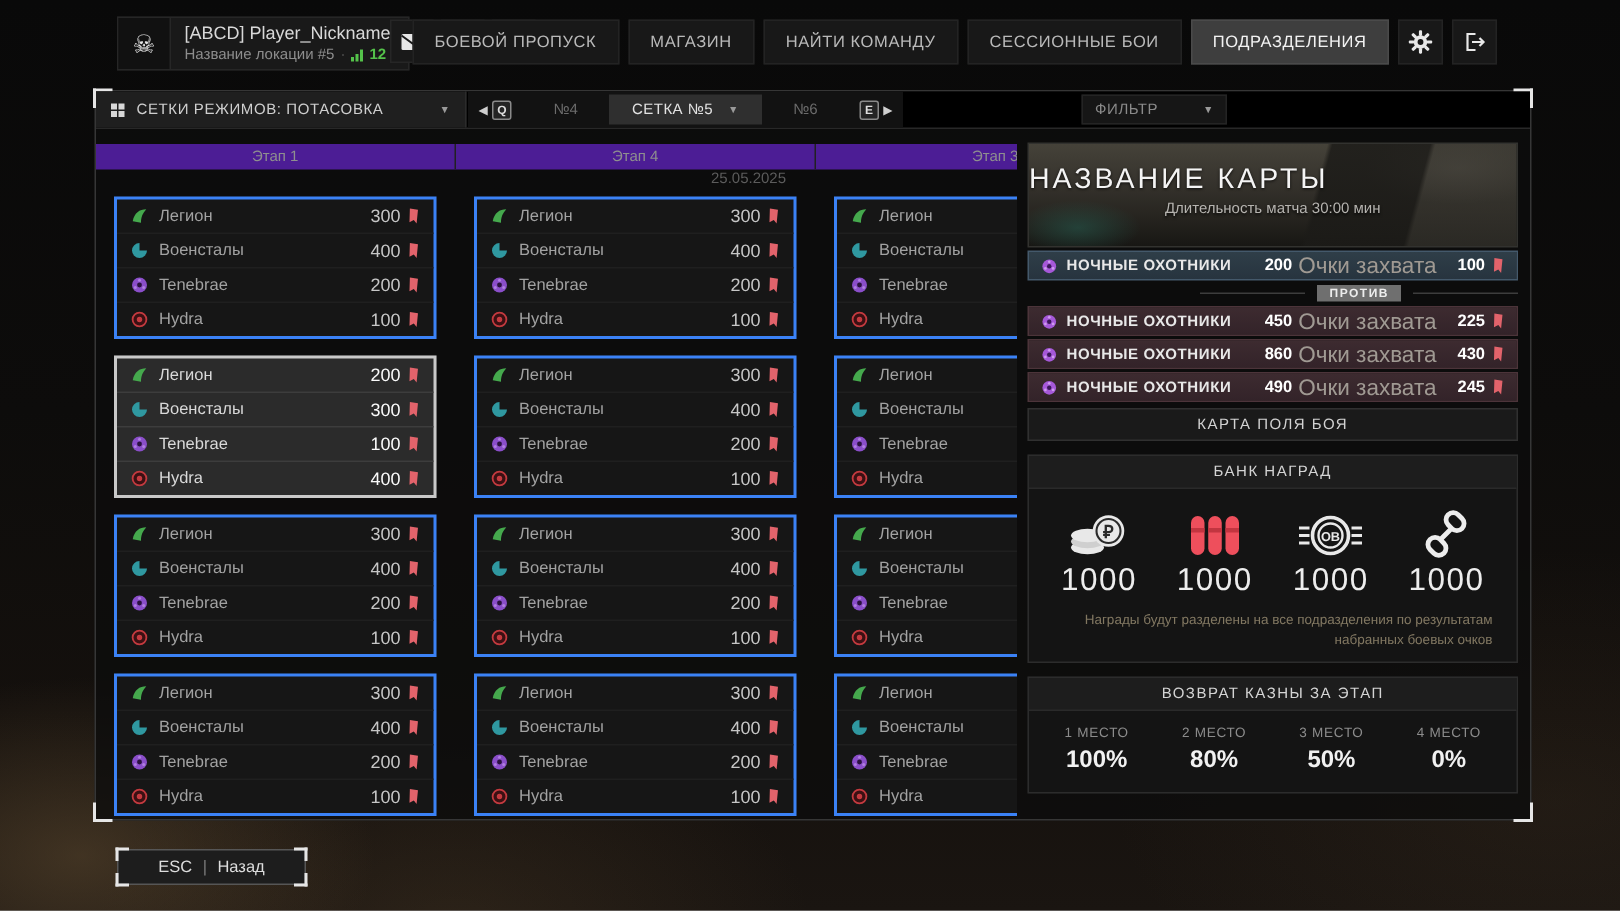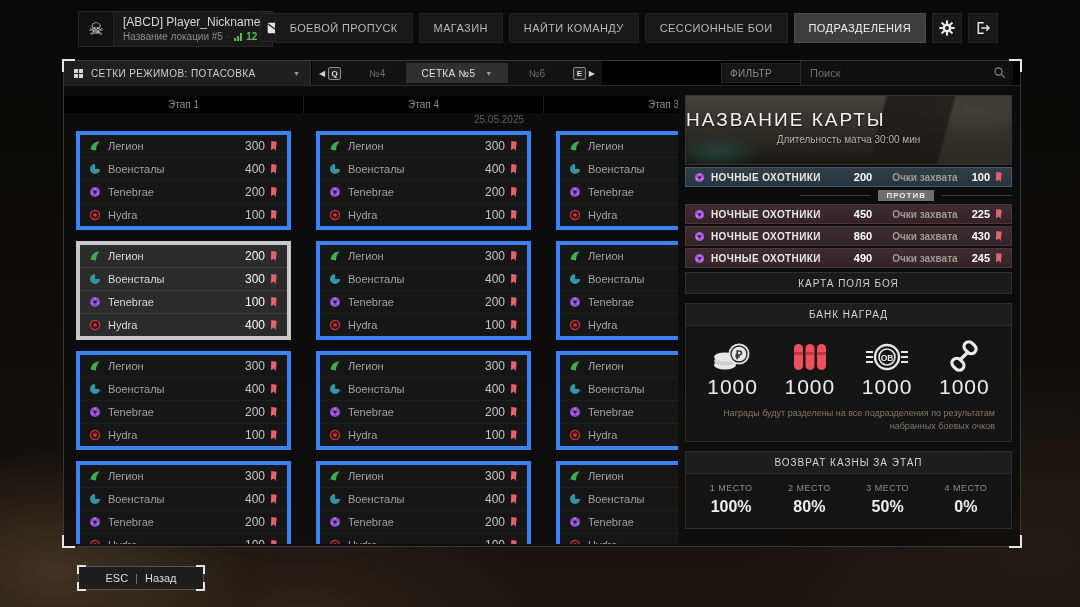--- a/index.html
+++ b/index.html
@@ -60,26 +60,26 @@
   .filter-sel{position:absolute;left:657px;top:2px;width:97px;height:20px;background:#161616;border:1px solid #242424;
     display:flex;align-items:center;justify-content:space-between;padding:0 8px;box-sizing:border-box;}
   .filter-label{font-size:10px;color:#8a8a8a;letter-spacing:.4px;}
   .searchbox{position:absolute;left:736px;top:0;width:213px;height:24px;background:#101010;border-left:1px solid #2b2b2b;box-sizing:border-box;}
   .searchbox input{position:absolute;inset:0;background:transparent;border:none;outline:none;color:#cfcfcf;
     font-size:11px;font-family:"Liberation Sans",sans-serif;padding:0 26px 0 9px;}
   .searchbox input::placeholder{color:#6f6f6f;}
   .mag{position:absolute;right:7px;top:5px;}
   
   .grid-clip{position:absolute;left:0;top:0;width:614px;height:483px;overflow:hidden;}
-  .stage-headers{position:absolute;left:0;top:35px;width:614px;height:17px;background:#000000;display:flex;overflow:hidden;}
+  .stage-headers{position:absolute;left:0;top:35px;width:614px;height:17px;background:#4c1d95;display:flex;overflow:hidden;}
   .sh-cell{min-width:240px;width:240px;display:flex;align-items:center;justify-content:center;
     font-size:10px;color:#8f8f8f;border-right:1px solid #212121;box-sizing:border-box;}
   .stage-date{position:absolute;left:360px;top:53px;width:150px;text-align:center;font-size:10px;color:#5c5c5c;}
   .stage-col{position:absolute;top:70px;width:215px;}
-  .group{background:#161616;border:4px solid #3b82f6;margin-bottom:11px;box-sizing:border-box;}
+  .group{background:#161616;border:2px solid #3b82f6;margin-bottom:11px;box-sizing:border-box;}
   .trow{height:22px;display:flex;align-items:center;padding:0 9px;border-top:1px solid #1f1f1f;}
   .group .trow:first-child{border-top:none;}
   .ticon{width:12px;height:12px;margin-right:7px;flex:none;}
   .tname{font-size:11px;color:#a2a2a2;}
   .tscore{margin-left:auto;font-size:12px;color:#c6c6c6;}
   .tflag{margin-left:4px;flex:none;}
   .group.selected{background:#2b2b2b;border-color:#c9c9c9;}
   .group.selected .trow{border-top-color:#3d3d3d;}
   .group.selected .tname{color:#d9d9d9;}
   .group.selected .tscore{color:#fafafa;}
@@ -94,21 +94,21 @@
   .map-title{position:relative;margin-top:13px;font-size:19px;letter-spacing:2px;color:#f4f4f4;
     text-shadow:0 1px 2px rgba(0,0,0,.8);}
   .map-sub{position:relative;text-align:center;margin-top:3px;font-size:10px;color:#b6b4b0;text-shadow:0 1px 2px rgba(0,0,0,.8);}
   .mrow{height:20px;margin-top:2px;display:flex;align-items:center;padding:0 8px;box-sizing:border-box;}
   .mrow.ally{background:linear-gradient(180deg,#2f3e48,#27343f);border:1px solid #44596b;}
   .mrow.enemy{background:linear-gradient(180deg,#3d2b30,#332329);border:1px solid #4c343a;}
   .m-ticon{width:11px;height:11px;margin-right:6px;flex:none;}
   .m-name{font-size:10px;font-weight:bold;color:#e8e8e8;letter-spacing:.4px;}
   .m-right{margin-left:auto;display:flex;align-items:center;}
   .m-capture{font-size:11px;font-weight:bold;color:#ffffff;}
-  .m-caplabel{font-size:10px;color:#a09a93;margin-left:20px;font-weight:bold;}
+  .m-caplabel{font-size:15px;color:#a09a93;margin-left:4px;}
   .m-points{font-size:11px;font-weight:bold;color:#ffffff;margin-left:14px;}
   .versus{height:13px;margin-top:2px;display:flex;align-items:center;justify-content:flex-end;gap:8px;}
   .versus:before,.versus:after{content:"";width:70px;height:1px;background:#3d3d3d;}
   .versus-badge{background:#6f6f6f;color:#ededed;font-size:8px;font-weight:bold;letter-spacing:1px;padding:1px 8px;}
   .map-btn{margin-top:4px;height:22px;background:#1a1a1a;border:1px solid #303030;display:flex;align-items:center;
     justify-content:center;font-size:10px;color:#d2d2d2;letter-spacing:1px;box-sizing:border-box;}
   .pbox{margin-top:9px;background:#141414;border:1px solid #2c2c2c;box-sizing:border-box;}
   .pbox-head{height:21px;background:#1d1d1d;border-bottom:1px solid #2a2a2a;display:flex;align-items:center;
     justify-content:center;font-size:10px;color:#d4d4d4;letter-spacing:1px;}
   .bank-body{padding:10px 8px 9px;}
@@ -240,29 +240,20 @@
       <div class="nav-num">№6</div>
       <div class="nav-side">
         <span class="keycap">E</span>
         <span class="navarrow">▶</span>
       </div>
     </div>
     <div class="filter-sel">
       <span class="filter-label">ФИЛЬТР</span>
       <span class="caret">▼</span>
     </div>
-    <div class="searchbox">
-      <input type="text" placeholder="Поиск" style="">
-      <span class="mag">
-        <svg width="13" height="13" viewBox="0 0 20 20" fill="none" stroke="#8a8a8a" stroke-width="1.8">
-            <circle cx="8.5" cy="8.5" r="5.5"></circle>
-            <path d="M12.8 12.8L18 18"></path>
-          </svg>
-      </span>
-    </div>
   </div>
 
   <div class="grid-clip">
     <div class="stage-headers">
       <div class="sh-cell">Этап 1</div>
       <div class="sh-cell">Этап 4</div>
       <div class="sh-cell">Этап 3</div>
     </div>
     <div class="stage-date">25.05.2025</div>
     <div id="gridCols">

